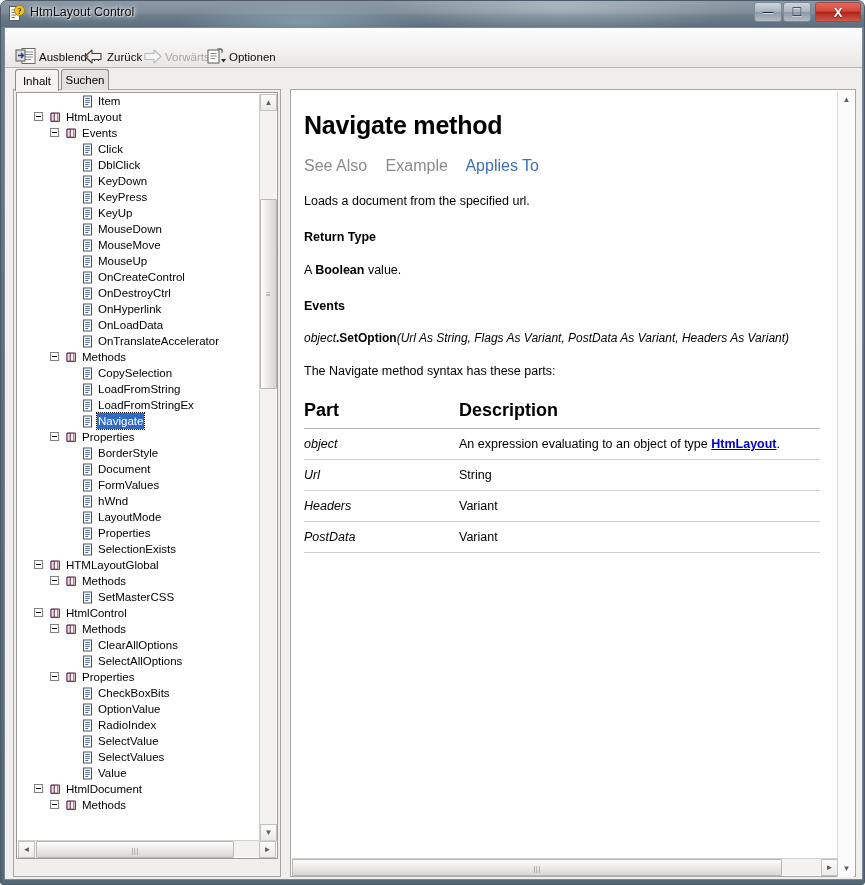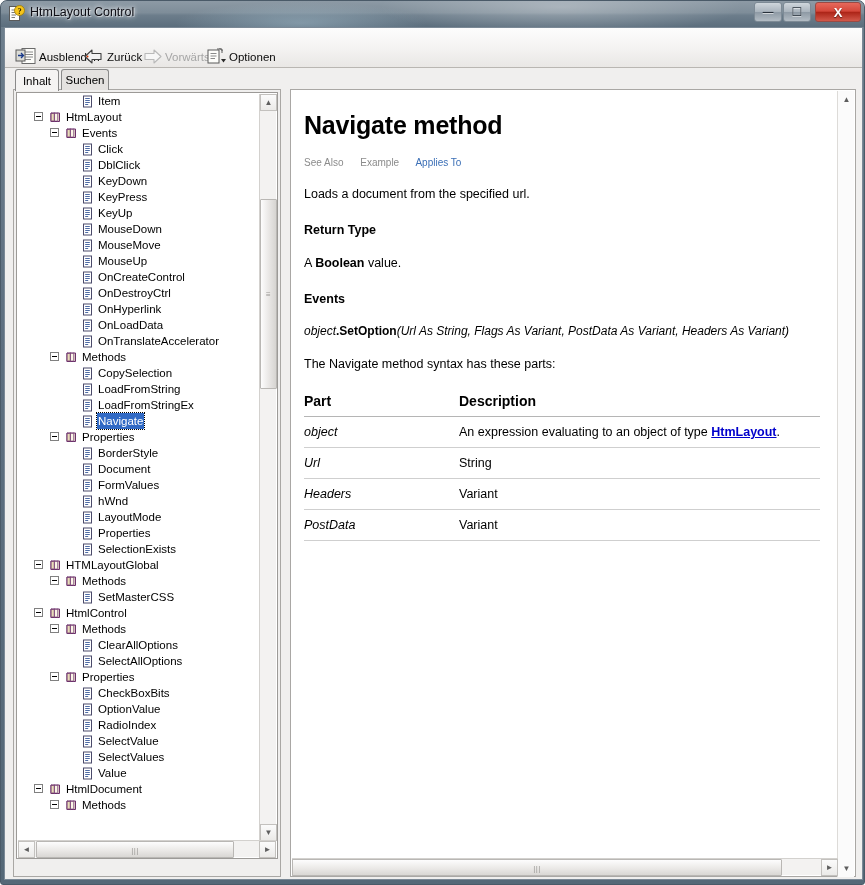--- a/index.html
+++ b/index.html
@@ -193,31 +193,31 @@
     width: 546px; height: 768px;
     background: #ffffff;
     overflow: hidden;
     padding: 16px 18px 0 12px;
   }
   #doc h1 {
     margin: 4px 0 0 0;
     font-size: 25px; font-weight: bold; color: #000;
     letter-spacing: -0.2px;
   }
-  #jumplinks { margin-top: 17px; font-size: 10px; }
+  #jumplinks { margin-top: 17px; font-size: 16px; }
   #jumplinks span { margin-right: 14px; }
   .jl-dis { color: #8b8b8b; }
   .jl-act { color: #3b6fb6; }
   #doc p { font-size: 12.5px; color: #000; margin: 18px 0 0 0; line-height: 1.35; }
   #doc h2 { font-size: 12.5px; font-weight: bold; color: #000; margin: 20px 0 0 0; }
   .syntax { font-style: italic; font-size: 12px; margin-top: 18px; }
   .syntax b { font-style: normal; font-weight: bold; }
   #parts-table { width: 100%; border-collapse: collapse; margin-top: 20px; }
   #parts-table th {
-    text-align: left; font-size: 14px; font-weight: bold; color: #000;
+    text-align: left; font-size: 18px; font-weight: bold; color: #000;
     padding: 0 0 7px 0; border-bottom: 1px solid #b5b5b5;
   }
   #parts-table th.c1 { width: 155px; }
   #parts-table td {
     font-size: 12.5px; color: #000; padding: 8px 0 8px 0;
     border-bottom: 1px solid #cfcfcf; vertical-align: top;
   }
   #parts-table td.c1 { font-style: italic; }
   a.doclink { color: #0000cc; text-decoration: underline; font-weight: bold; }
 

